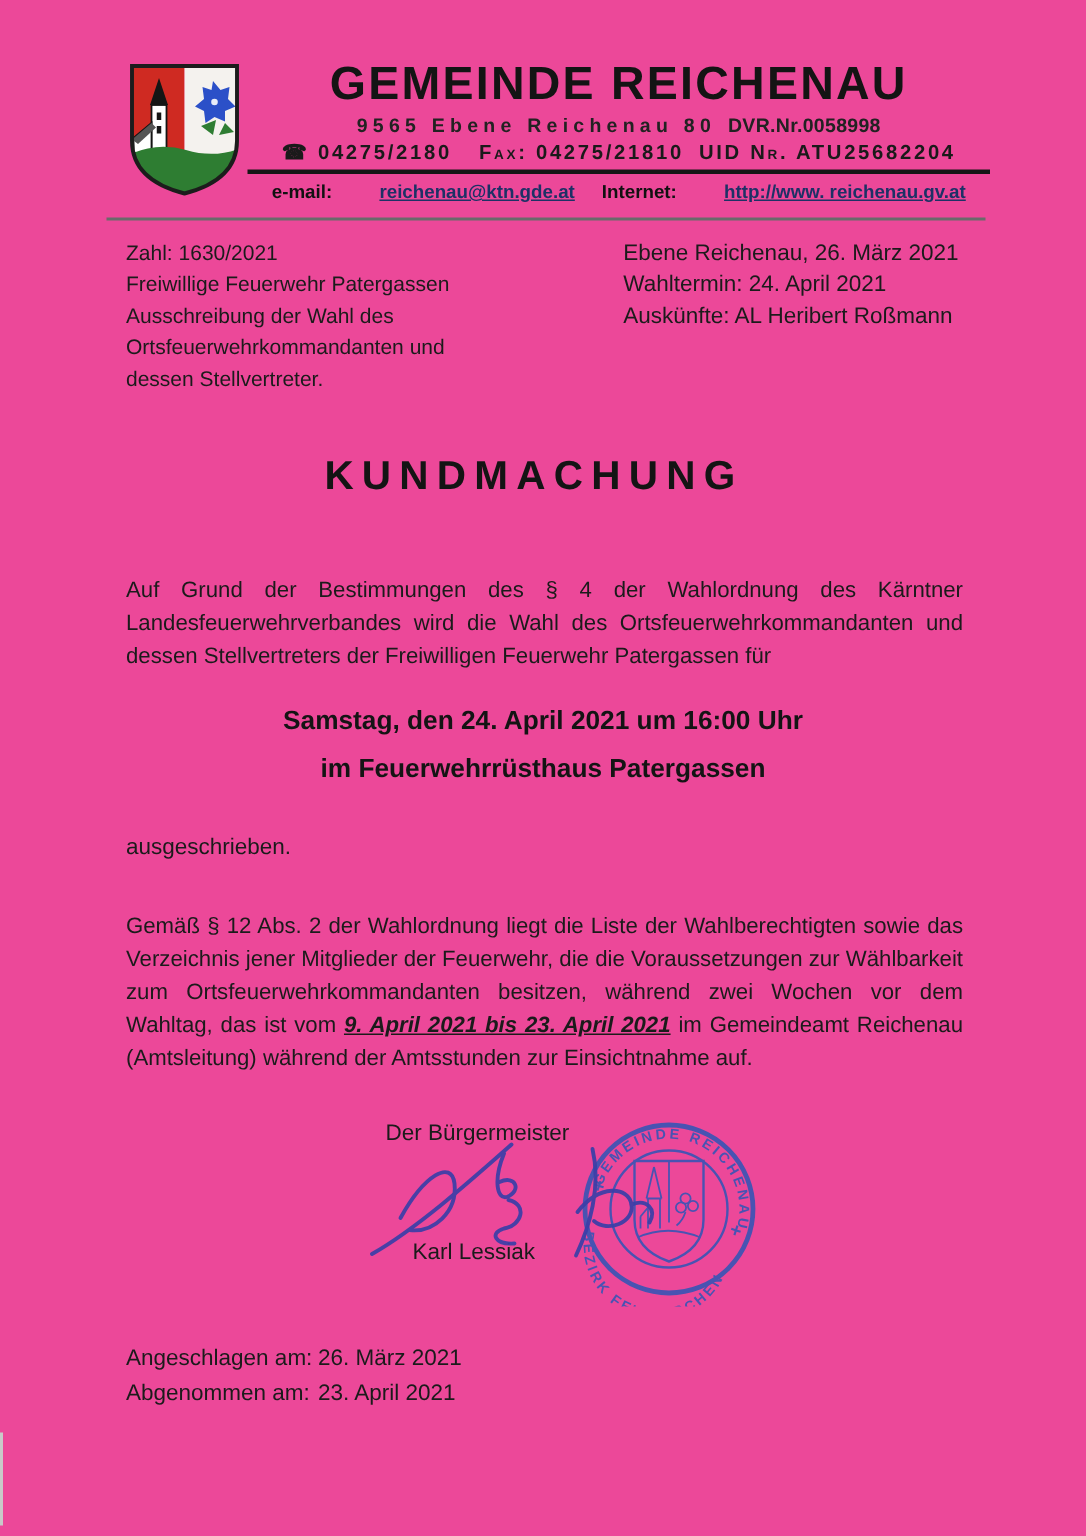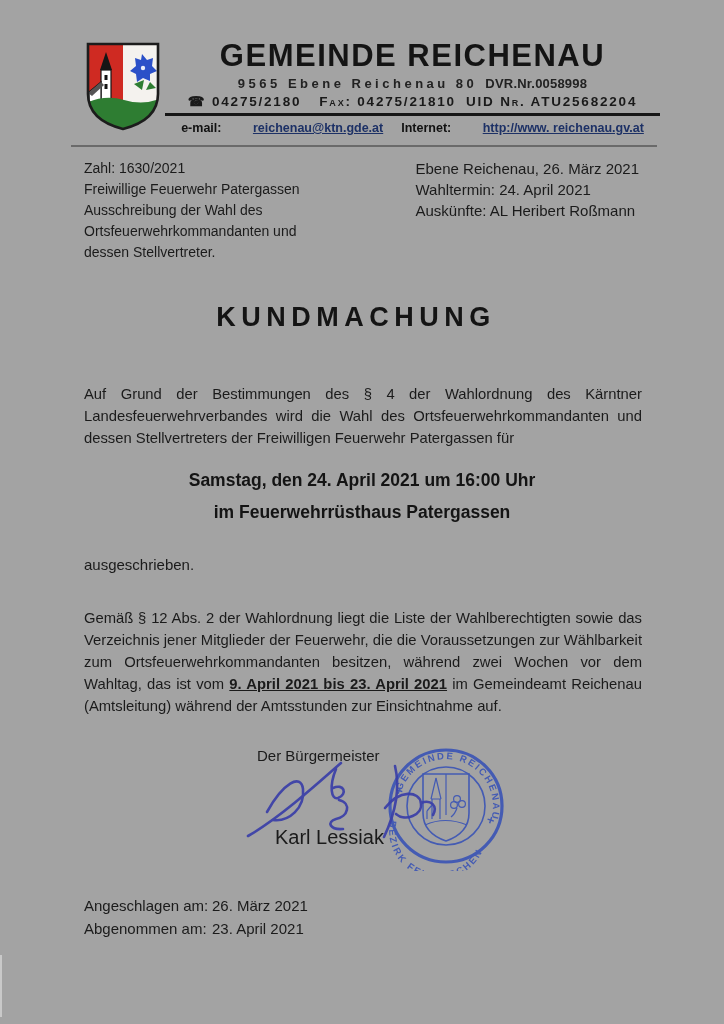--- a/index.html
+++ b/index.html
@@ -1,17 +1,17 @@
 <!DOCTYPE html>
 <html><head>
 <meta charset="utf-8">
 <style>
   html,body{margin:0;padding:0;background:#e8e8e8;}
   #page{
-    position:relative;width:724px;height:1024px;background:#a3a3a3;
+    position:relative;width:724px;height:1024px;background:#ec4899;
     font-family:"Liberation Sans",sans-serif;color:#1b1b1b;overflow:hidden;margin:0 auto;
   }
   
   #coat{position:absolute;left:84px;top:40px;width:78px;height:92px;}
   #header-text{position:absolute;left:165px;top:38px;width:495px;text-align:center;}
   .hdr-title{font-size:31px;font-weight:bold;letter-spacing:1.5px;color:#141414;white-space:nowrap;}
   .hdr-line2{margin-top:2px;font-size:13px;font-weight:bold;white-space:nowrap;color:#222;}
   .hdr-addr{letter-spacing:3.5px;}
   .hdr-dvr{letter-spacing:0.2px;margin-left:8px;}
   .hdr-line3{margin-top:2px;font-size:13.5px;font-weight:bold;letter-spacing:1.8px;white-space:nowrap;color:#1a1a1a;}
@@ -25,27 +25,27 @@
   
   #meta-left{position:absolute;left:84px;top:158px;font-size:14px;line-height:21px;}
   #meta-right{position:absolute;right:85px;top:158px;font-size:15px;line-height:21px;text-align:left;}
   
   #heading{position:absolute;left:0;top:302px;width:712px;text-align:center;
            font-size:27px;font-weight:bold;letter-spacing:5.5px;color:#141414;}
   .para{position:absolute;left:84px;width:558px;font-size:14.8px;line-height:22px;
         text-align:justify;color:#1b1b1b;}
   #para1{top:368px;}
   #para2{top:592px;}
-  .bold-underline{font-weight:bold;text-decoration:underline;}
+  .bold-underline{font-weight:bold;text-decoration:underline;font-style:italic;}
   #event{position:absolute;left:0;top:464px;width:724px;text-align:center;
          font-size:17.5px;font-weight:bold;line-height:32px;color:#141414;}
   #ausgeschrieben{position:absolute;left:84px;top:556px;font-size:15px;}
   
   #sig-role{position:absolute;left:257px;top:747px;font-size:15px;z-index:1;text-align:right;}
-  #sig-name{position:absolute;left:275px;top:826px;font-size:20px;z-index:1;}
+  #sig-name{position:absolute;left:275px;top:826px;font-size:15px;z-index:1;}
   #signature{position:absolute;left:243px;top:756px;z-index:4;}
   #stamp{position:absolute;left:381px;top:741px;z-index:3;opacity:.92;}
   
   #footer{position:absolute;left:84px;top:895px;font-size:15px;line-height:22.5px;}
   .f-label{display:inline-block;width:128px;}
   #scan-artifact{position:absolute;left:0;top:955px;width:2px;height:62px;background:#c9c9c9;}
 </style>
 </head>
 <body>
 

